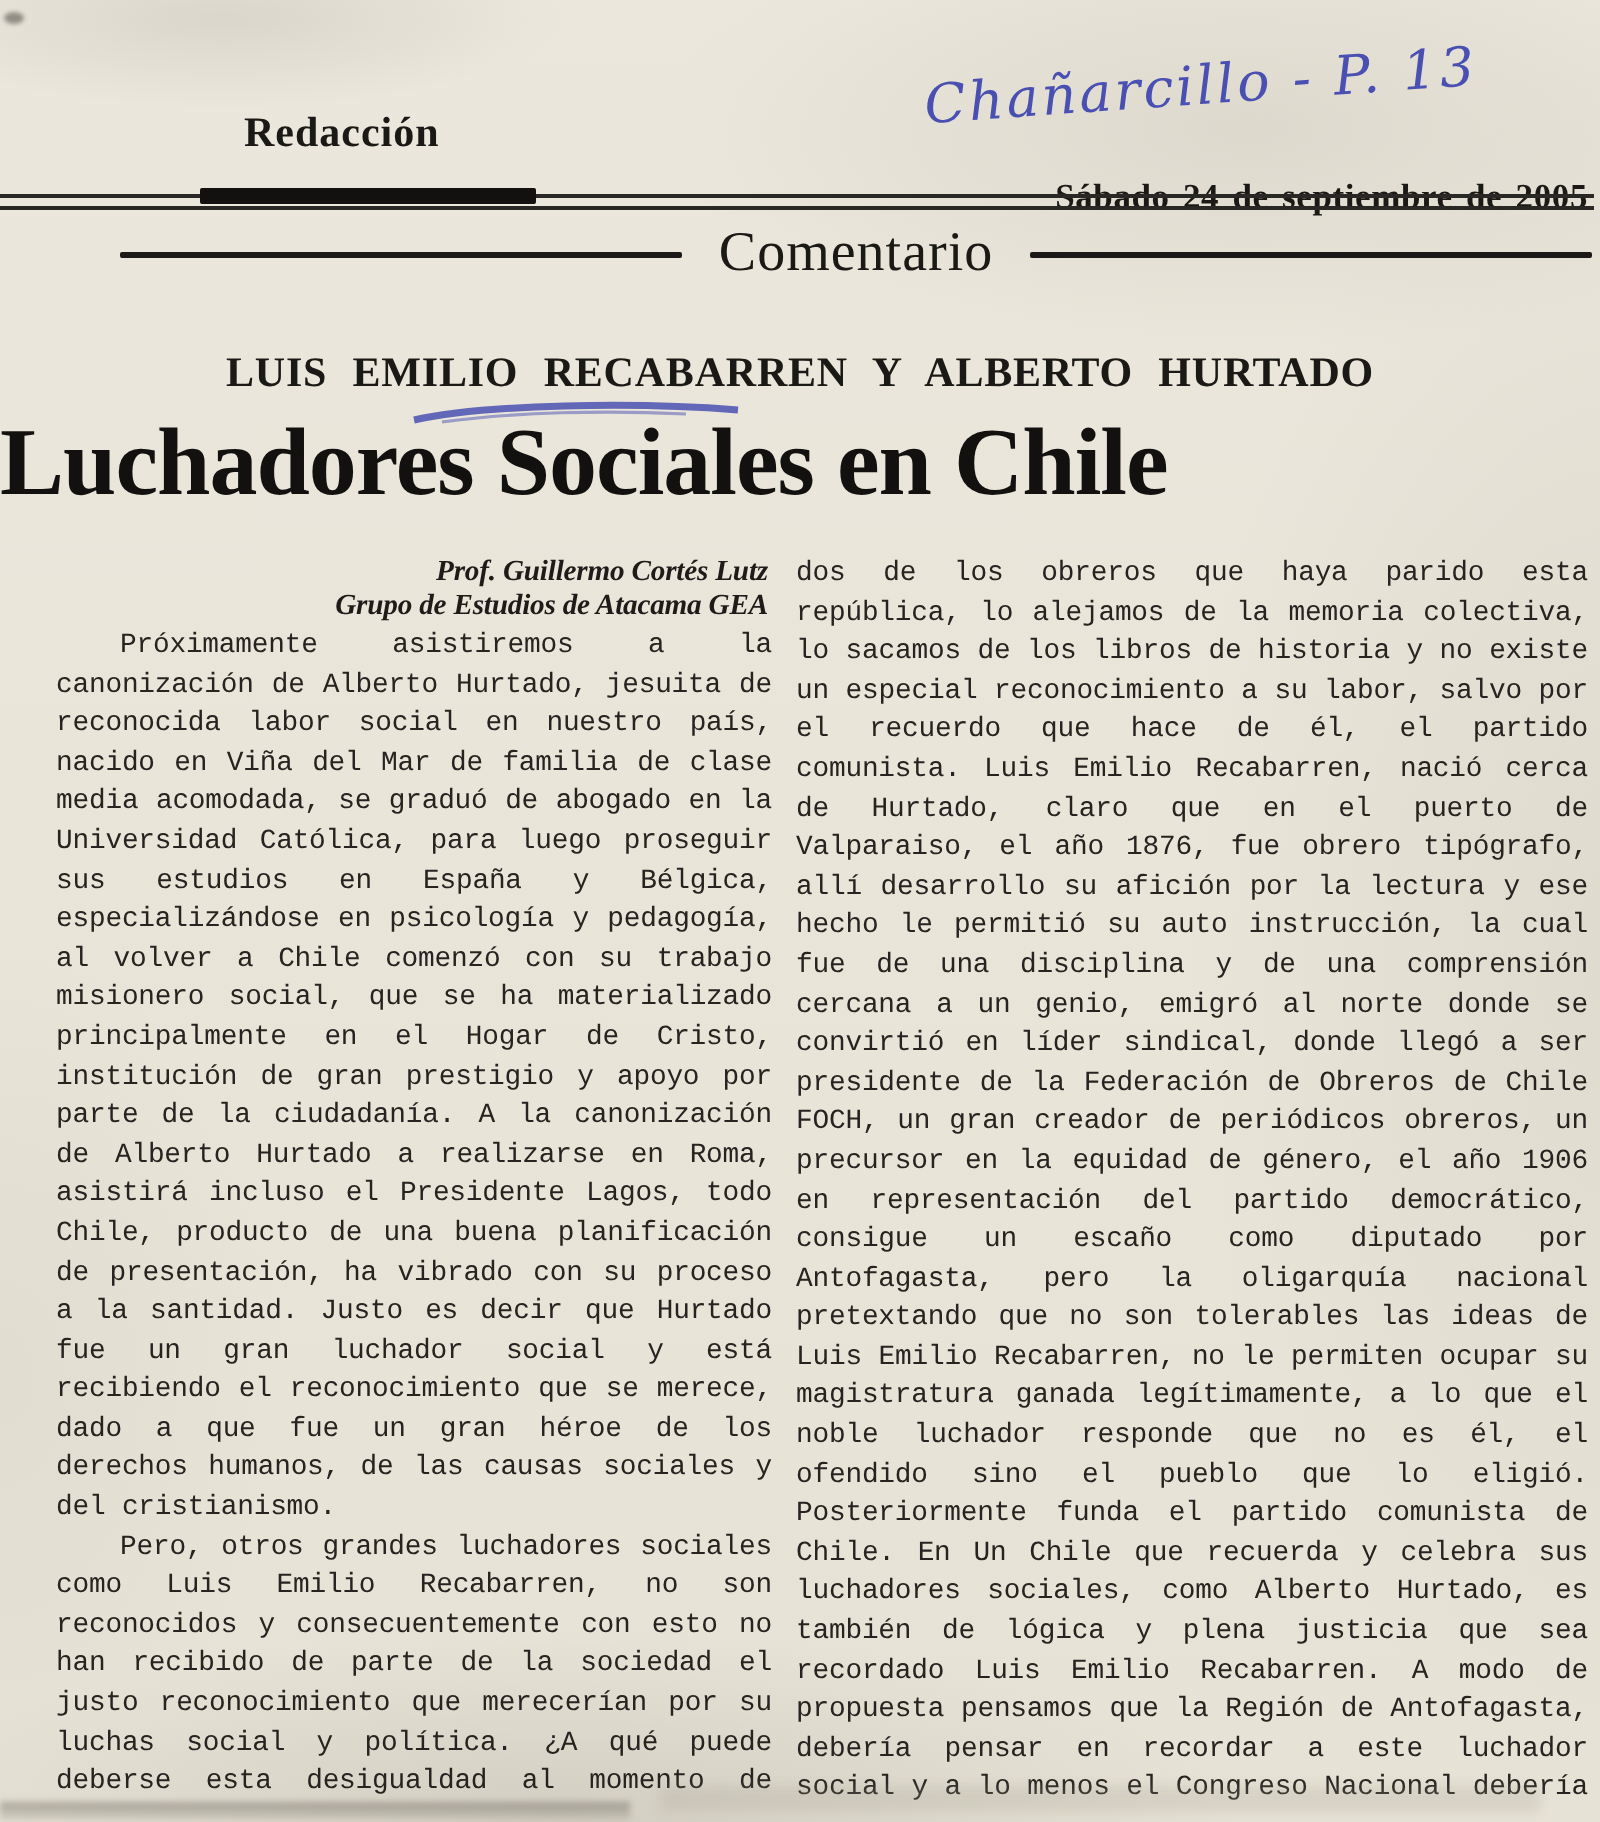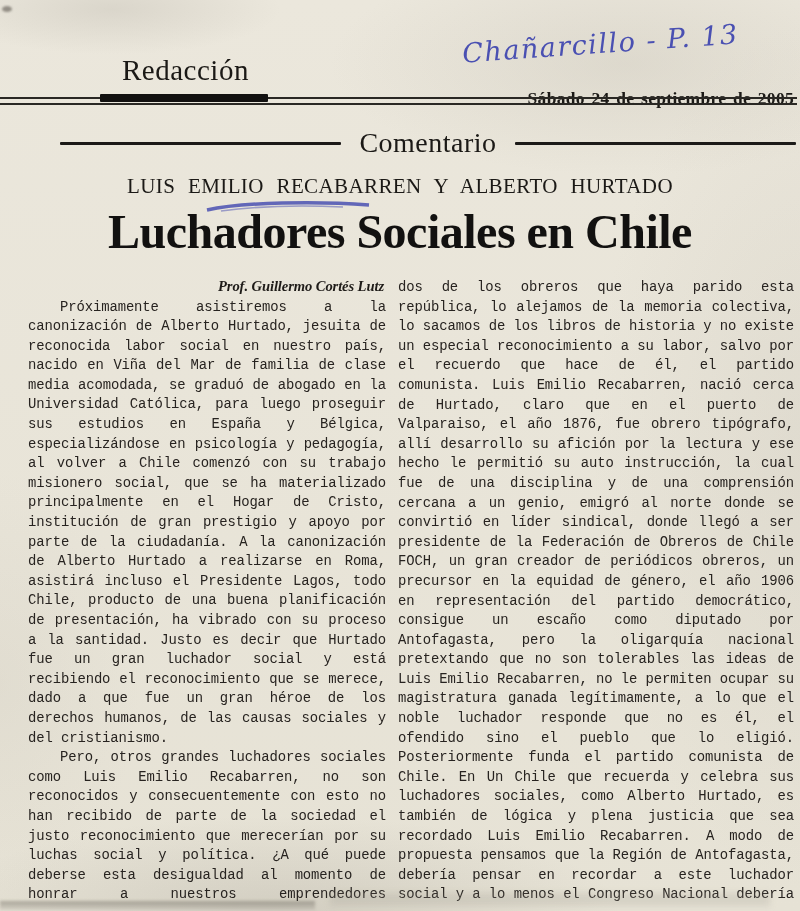--- a/index.html
+++ b/index.html
@@ -22,51 +22,51 @@
     position:absolute; left:462px; top:28px;
     font-family:"DejaVu Serif", serif;
     font-style:italic;
     font-size:27px; letter-spacing:1.5px;
     color:#4a50b2;
     transform:rotate(-4deg);
     white-space:nowrap;
   }
   .section-label{
     position:absolute; left:122px; top:54px;
-    font-size:29px; font-weight:400; letter-spacing:.5px;
+    font-size:21px; font-weight:700; letter-spacing:.5px;
     color:#1b1916;
   }
   .date-label{
     position:absolute; right:6px; top:68px;
     font-size:17.5px; font-weight:700; letter-spacing:.3px;
     color:#1b1916; word-spacing:2px;margin-top:20px;
   }
   .rule-top{position:absolute; left:0; top:97px; width:797px; height:10px;}
   .rule-top .thin-a{position:absolute; left:0; top:0; width:100%; height:2px; background:#2a2824;}
   .rule-top .thick{position:absolute; left:100px; top:-3px; width:168px; height:8px; background:#121110; border-radius:1px;}
   .rule-top .thin-b{position:absolute; left:0; top:6px; width:100%; height:2px; background:#2a2824;}
   .kicker-row{
-    position:absolute; left:60px; right:4px; top:124px; height:38px;
+    position:absolute; left:60px; right:4px; top:108px; height:38px;
     display:flex; align-items:center; gap:16px;
   }
   .kicker-row .kline{flex:1; height:3px; background:#1c1a18; border-radius:1px;}
   .kicker{
     font-size:28px; color:#1b1916; letter-spacing:.5px;
     padding:0 2px; white-space:nowrap;
   }
   .subtitle{
     position:absolute; left:0; top:174px; width:100%;
     text-align:center;
-    font-size:21px; font-weight:400; letter-spacing:.4px; word-spacing:7px;
+    font-size:21px; font-weight:700; letter-spacing:.4px; word-spacing:7px;
     color:#1b1916;
   }
   .pen-underline{position:absolute; left:203px; top:199px; width:172px; height:16px;}
   .headline{
     position:absolute; left:0; top:208px; width:100%; margin:0;
-    text-align:center;
+    text-align:left;
     font-size:48px; font-weight:700; letter-spacing:-.5px;
     color:#121110; line-height:1;
   }
   .body-cols{
     position:absolute; left:28px; right:6px; top:278px; bottom:10px;
     display:flex; gap:12px; overflow:hidden;
     text-align:justify;
     font-size:13.9px; line-height:19.6px; letter-spacing:-.1px;
     color:#272320;
   }
@@ -121,20 +121,21 @@
       <path d="M18 12 C 55 7, 100 6, 140 8" stroke="#4a50b2" stroke-width="1.6" fill="none" opacity="0.5"></path>
     </svg>
   </div>
 
   <h1 class="headline">Luchadores Sociales en Chile</h1>
 
   <div class="body-cols">
     <div class="col-left">
       <div class="byline">
         <div>Prof. Guillermo Cortés Lutz</div>
+        <div>Grupo de Estudios de Atacama GEA</div>
       </div>
       <p>Próximamente asistiremos a la canonización de Alberto Hurtado, jesuita de reconocida labor social en nuestro país, nacido en Viña del Mar de familia de clase media acomodada, se graduó de abogado en la Universidad Católica, para luego proseguir sus estudios en España y Bélgica, especializándose en psicología y pedagogía, al volver a Chile comenzó con su trabajo misionero social, que se ha materializado principalmente en el Hogar de Cristo, institución de gran prestigio y apoyo por parte de la ciudadanía. A la canonización de Alberto Hurtado a realizarse en Roma, asistirá incluso el Presidente Lagos,  todo Chile, producto de una buena planificación de presentación, ha vibrado con su proceso a la santidad. Justo es decir que Hurtado fue un gran luchador social y está recibiendo el reconocimiento que se merece, dado a que fue un gran héroe de los derechos humanos, de las causas sociales y del cristianismo.</p>
       <p>Pero, otros grandes luchadores sociales como Luis Emilio Recabarren, no son reconocidos y consecuentemente con esto no han recibido de parte de la sociedad el justo reconocimiento que merecerían por su luchas  social y política. ¿A qué puede deberse esta desigualdad al momento de honrar a nuestros emprendedores contemporáneos?. Tal vez influya la cuna, el papel de las instituciones, o la visión aristocrática y clasista al analizar nuestra historia, o derechamente a que en Chile todavía existen resabios de intolerancia que no permiten elevar a hombres de una misma fuerza moral al sitial que corresponde, a Hurtado, si lo podemos hacer porque pertenece a la gran familia católica, pero a Luis Emilio Recabarren, el más esclareci-</p>
     </div>
     <div class="col-right">
       <p class="no-indent">dos de los obreros que haya parido esta república, lo alejamos de la memoria colectiva, lo sacamos de los libros de historia y no existe un especial reconocimiento a su labor, salvo por el recuerdo que hace de él, el partido comunista.  Luis Emilio Recabarren, nació cerca de Hurtado, claro que en el puerto de Valparaiso, el año 1876, fue obrero tipógrafo, allí desarrollo su afición por la lectura y ese hecho le permitió su auto instrucción, la cual fue de una disciplina y de una comprensión  cercana a un genio, emigró al norte donde se convirtió en líder sindical, donde llegó a ser presidente de la Federación de Obreros de Chile FOCH, un gran creador  de periódicos obreros, un precursor en la equidad de género, el año 1906 en representación del partido democrático, consigue un escaño como diputado por Antofagasta, pero la oligarquía nacional pretextando que no son tolerables las ideas de Luis Emilio Recabarren,  no le permiten ocupar su magistratura ganada legítimamente, a lo que el noble luchador responde que no es él, el ofendido sino el pueblo que lo eligió. Posteriormente funda el partido comunista de Chile. En Un Chile que recuerda y celebra sus luchadores sociales, como Alberto Hurtado, es también de lógica y plena justicia que sea recordado Luis Emilio Recabarren. A modo de propuesta pensamos que la Región de Antofagasta, debería pensar en recordar a este luchador social y a lo menos el Congreso Nacional debería reivindicar la figura del primer diputado de extracción obrera, que por la soberbia e intolerancia de la oligarquía parlamentaria de esa época no permitió que ocupara su lugar como legislador. Hurtado y Recabarren, dos grandes luchadores por la equidad y la justicia social, que nos parece deberían ocupar igual sitial en el recuerdo y en las celebraciones de este Chile que camina al bicentenario.</p>
     </div>
   </div>
 
   <div class="smudge-bc"></div>

